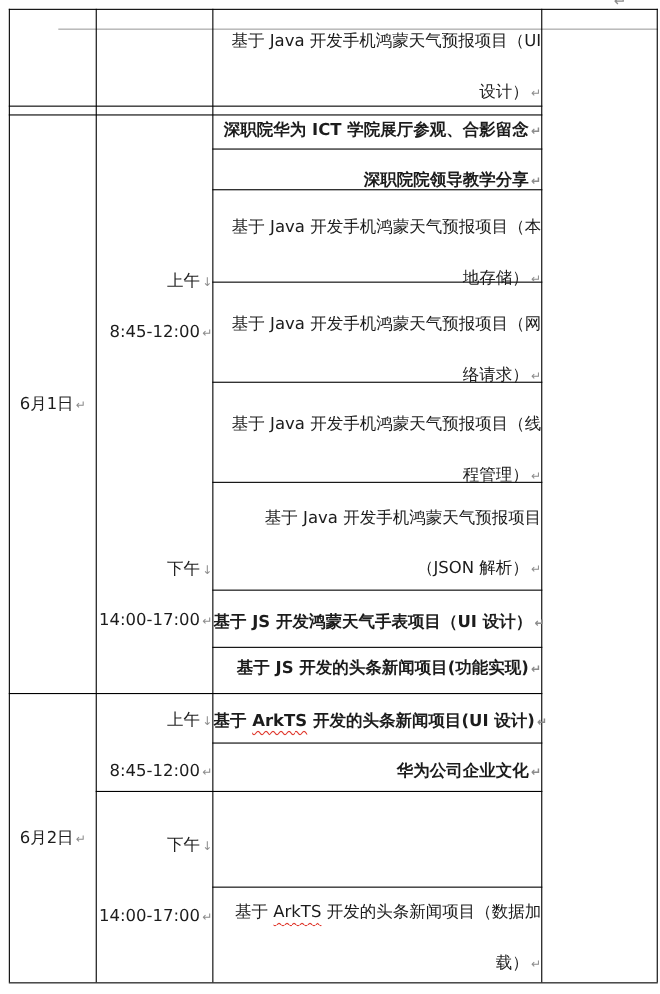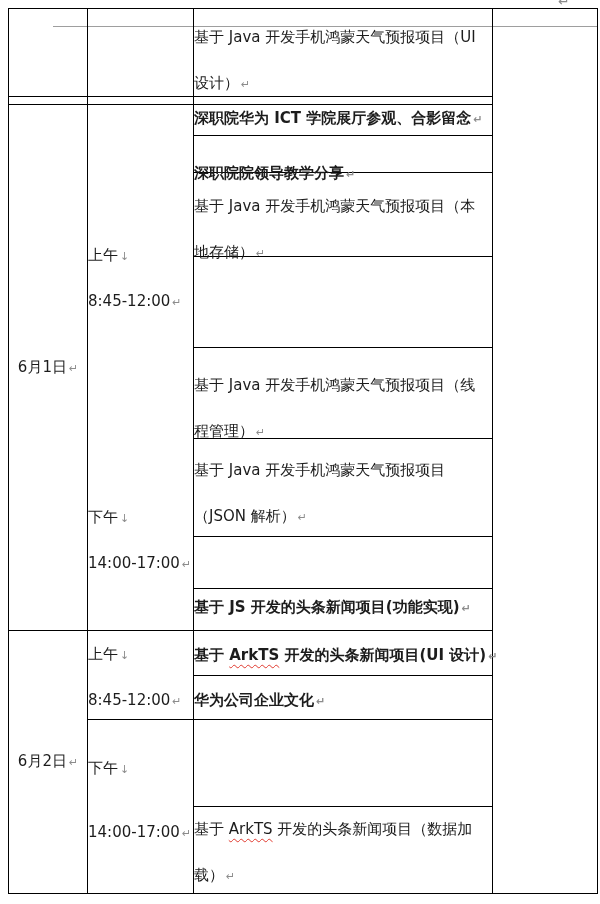--- a/index.html
+++ b/index.html
@@ -17,40 +17,40 @@
   .hl-630{top:630px;left:8px;width:485px}
   .hl-719{top:719px;left:87px;width:406px}
   .hl3{left:193px;width:300px}
   .hl-135{top:135px}.hl-172{top:172px}.hl-256{top:256px}.hl-347{top:347px}
   .hl-438{top:438px}.hl-536{top:536px}.hl-588{top:588px}.hl-675{top:675px}.hl-806{top:806px}
 
   .grayline{position:absolute;top:26px;left:53px;width:545px;height:1px;background:#9e9e9e;}
   .straymark{position:absolute;left:558px;top:-7px;font-size:14px;color:#8c8c8c;}
 
   
-  .ccell{position:absolute;left:194px;width:298px;display:flex;align-items:center;justify-content:center;font-size:15px;line-height:46px;text-align:left;}
+  .ccell{position:absolute;left:194px;width:298px;display:flex;align-items:center;justify-content:center;font-size:15px;line-height:46px;text-align:right;}
   .ccell .inner{width:100%;}
   .txt{white-space:pre-line;}
   .nw .inner,.nw .txt{white-space:nowrap;font-weight:bold;}
   .c-r0{top:15px;height:92px}
   .c-rA{top:96px;height:46px}
-  .c-rB{top:151px;height:46px}
+  .c-rB{top:141px;height:46px}
   .c-rC{top:184px;height:92px}
   .c-rD{top:272px;height:92px}
   .c-rE{top:363px;height:92px}
   .c-rF{top:448px;height:92px}
   .c-rG{top:543px;height:46px}
   .c-rH{top:585px;height:46px}
   .c-rI{top:630px;height:52px}
   .c-rJ{top:678px;height:46px}
   .c-rK{top:718px;height:92px}
   .c-rL{top:807px;height:92px}
 
   
-  .tcell{position:absolute;left:88px;width:105px;font-size:15px;line-height:46px;text-align:left;}
+  .tcell{position:absolute;left:88px;width:105px;font-size:15px;line-height:46px;text-align:right;}
   .t-d1s1{top:232px}.t-d1s2{top:494px}.t-d2s1{top:631px}.t-d2s2{top:745px}
   .tline{height:46px;}
   .tline.gap{margin-top:18px;}
 
   
   .dcell{position:absolute;left:9px;width:78px;display:flex;align-items:center;justify-content:center;font-size:15px;}
   .d-1{top:104px;height:526px}
   .d-2{top:630px;height:263px}
 
   .notes{position:absolute;left:493px;top:9px;width:104px;height:884px;}
@@ -121,27 +121,34 @@
   <div class="ccell c-rA nw">
     <div class="inner"><span class="txt">深职院华为 ICT 学院展厅参观、合影留念</span><span class="mark">↵</span></div>
   </div>
   <div class="ccell c-rB nw">
     <div class="inner"><span class="txt">深职院院领导教学分享</span><span class="mark">↵</span></div>
   </div>
   <div class="ccell c-rC">
     <div class="inner"><span class="txt">基于 Java 开发手机鸿蒙天气预报项目（本
 地存储）</span><span class="mark">↵</span></div>
   </div>
+  <div class="ccell c-rD">
+    <div class="inner"><span class="txt">基于 Java 开发手机鸿蒙天气预报项目（网
+络请求）</span><span class="mark">↵</span></div>
+  </div>
   <div class="ccell c-rE">
     <div class="inner"><span class="txt">基于 Java 开发手机鸿蒙天气预报项目（线
 程管理）</span><span class="mark">↵</span></div>
   </div>
   <div class="ccell c-rF">
     <div class="inner"><span class="txt">基于 Java 开发手机鸿蒙天气预报项目
 （JSON 解析）</span><span class="mark">↵</span></div>
+  </div>
+  <div class="ccell c-rG nw">
+    <div class="inner"><span class="txt">基于 JS 开发鸿蒙天气手表项目（UI 设计）</span><span class="mark">↵</span></div>
   </div>
   <div class="ccell c-rH nw">
     <div class="inner"><span class="txt">基于 JS 开发的头条新闻项目(功能实现)</span><span class="mark">↵</span></div>
   </div>
 
   <div class="ccell c-rI nw">
     <div class="inner"><span class="txt">基于 </span><span class="txt squiggle">ArkTS</span><span class="txt"> 开发的头条新闻项目(UI 设计)</span><span class="mark">↵</span></div>
   </div>
   <div class="ccell c-rJ nw">
     <div class="inner"><span class="txt">华为公司企业文化</span><span class="mark">↵</span></div>

